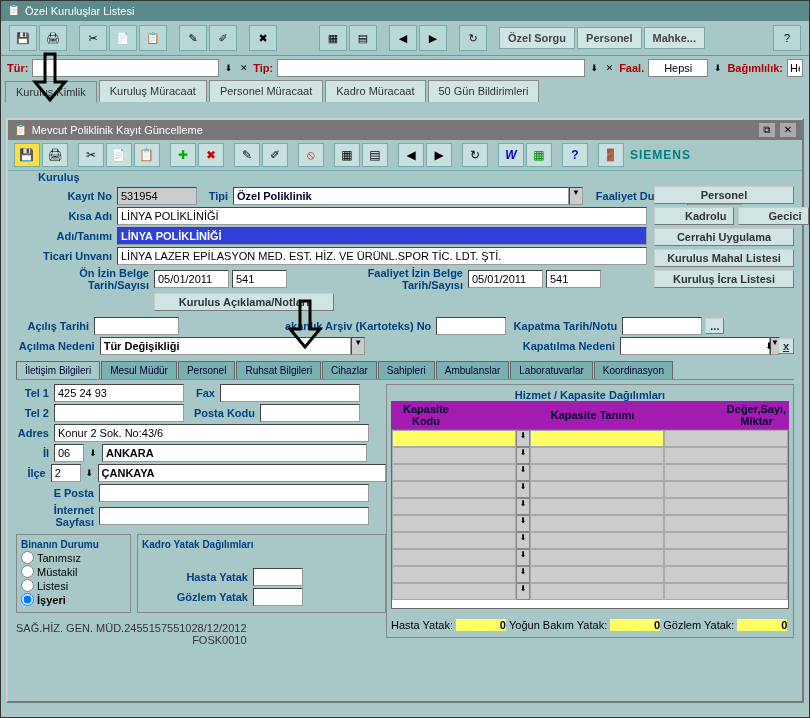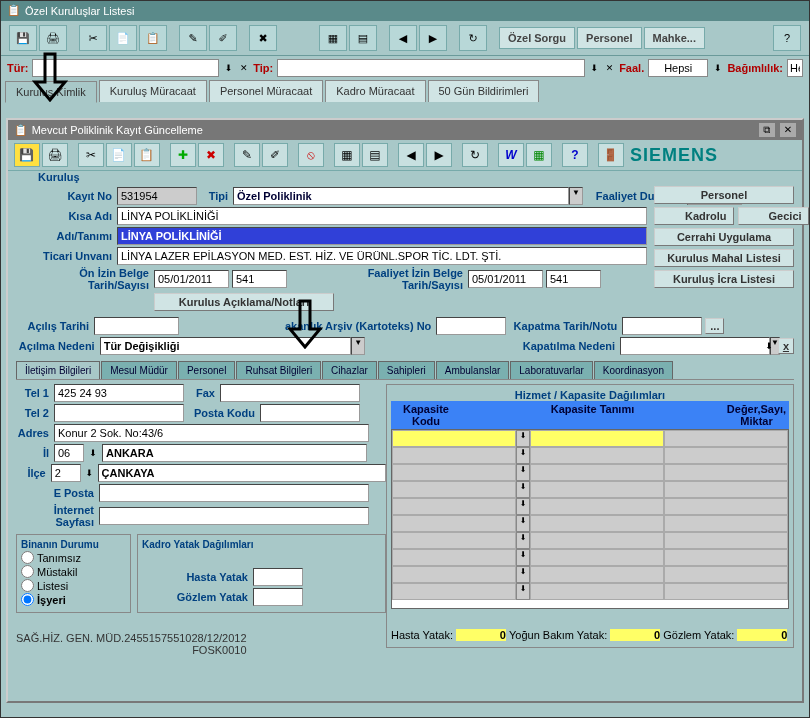--- a/index.html
+++ b/index.html
@@ -24,21 +24,21 @@
   .main-tab.active { background: #a8c8c8; border-bottom: 1px solid #a8c8c8; position: relative; top: 1px; }
   
   
   .dialog { position: absolute; top: 118px; left: 6px; width: 798px; height: 585px; background: #a8c8c8; border: 2px outset #ccc; }
   .dialog-titlebar { background: #777; color: #fff; padding: 3px 6px; display: flex; align-items: center; justify-content: space-between; }
   .dialog-titlebar .t { display:flex;align-items:center;gap:4px; }
   .dialog-titlebar .controls span { display:inline-block; width:16px;height:14px;text-align:center;color:#000;background:#aaa;margin-left:2px;cursor:pointer;font-size:10px;line-height:14px; }
   
   .dlg-toolbar { background: #a8c8c8; padding: 3px 6px; display: flex; gap: 2px; align-items: center; border-bottom: 1px solid #7aa; flex-wrap:nowrap; }
   .dtb { width: 26px; height: 24px; border: 1px solid #7aa; background: #c8e0e0; display: inline-flex; align-items: center; justify-content: center; cursor: pointer; font-size:12px; }
-  .siemens { color: #008080; font-weight: bold; font-size: 18px; letter-spacing: 1px; margin-left: 4px;}
+  .siemens { color: #008080; font-weight: bold; font-size: 12px; letter-spacing: 1px; margin-left: 4px;}
   
   .form-area { padding: 4px 8px; }
   .row { display: flex; align-items: center; margin-bottom: 2px; gap: 3px; }
   .lbl { color: #004080; font-weight: bold; text-align: right; padding-right: 2px; }
   .fld { border: 1px inset #999; background: #fff; height: 18px; padding: 0 3px; }
   .fld.ro { background: #ccc; }
   .fld.sel { background: #3040d8; color: #fff; }
   .btn { border: 1px outset #ccc; background: #d0e4e4; padding: 2px 6px; cursor: pointer; font-weight: bold; color: #333; }
   .right-btns { position: absolute; right: 8px; top: 45px; width: 140px; }
   .right-btns .btn { display: block; width: 100%; margin-bottom: 3px; text-align: center; }
@@ -50,21 +50,21 @@
   .sub-tab.active { background: #a8c8c8; }
   
   .sub-content { display: flex; padding: 4px 0; gap: 0; }
   .left-col { width: 370px; }
   .right-col { flex: 1; border: 1px solid #888; padding: 4px; background: #a8c8c8; }
   
   .fieldset { border: 1px solid #888; padding: 4px; margin-top: 4px; }
   .fieldset-title { color: #004080; font-weight: bold; font-size: 10px; }
   
   .kap-title { color: #004080; font-weight: bold; text-align: center; }
-  .kap-head { display:flex; background:#3b82f6; }
+  .kap-head { display:flex; background:#a21caf;align-items:center; }
   .kap-head div { text-align:center; font-weight:bold; color:#003; padding:2px; }
   .kap-table { border: 1px solid #666; background: #fff; height: 180px; overflow-y:auto;}
   .kap-row { display:flex; height:17px; }
   .kap-row input { border:1px solid #aaa; height:17px; flex:1; font-size:10px; padding:0; }
   .kap-row .c1 { width:55px; background:#ffff66;}
   .kap-row .dn { width:14px; background:#ccc; border:1px solid #888; text-align:center; font-size:8px;}
   .kap-row .c2 { flex:1; background:#ccc;}
   .kap-row .c3 { width:55px; background:#ccc;}
   .kap-row.first .c1, .kap-row.first .c2 { background:#ffff66;}
   
@@ -419,21 +419,21 @@
               <input class="c2" style="">
               <input class="c3" style="">
             </div>
           <div class="kap-row">
               <input class="c1" style="background: rgb(204, 204, 204);">
               <span class="dn">⬇</span>
               <input class="c2" style="">
               <input class="c3" style="">
             </div>
         </div>
-        <div class="row" style="margin-top:20px">
+        <div class="row" style="margin-top:10px">
           <span>Hasta Yatak:</span>
           <span class="yellow" style="width:50px;text-align:right;font-weight:bold">0</span>
           <span>Yoğun Bakım Yatak:</span>
           <span class="yellow" style="width:50px;text-align:right;font-weight:bold">0</span>
           <span>Gözlem Yatak:</span>
           <span class="yellow" style="width:50px;text-align:right;font-weight:bold">0</span>
         </div>
       </div>
     </div>
 

